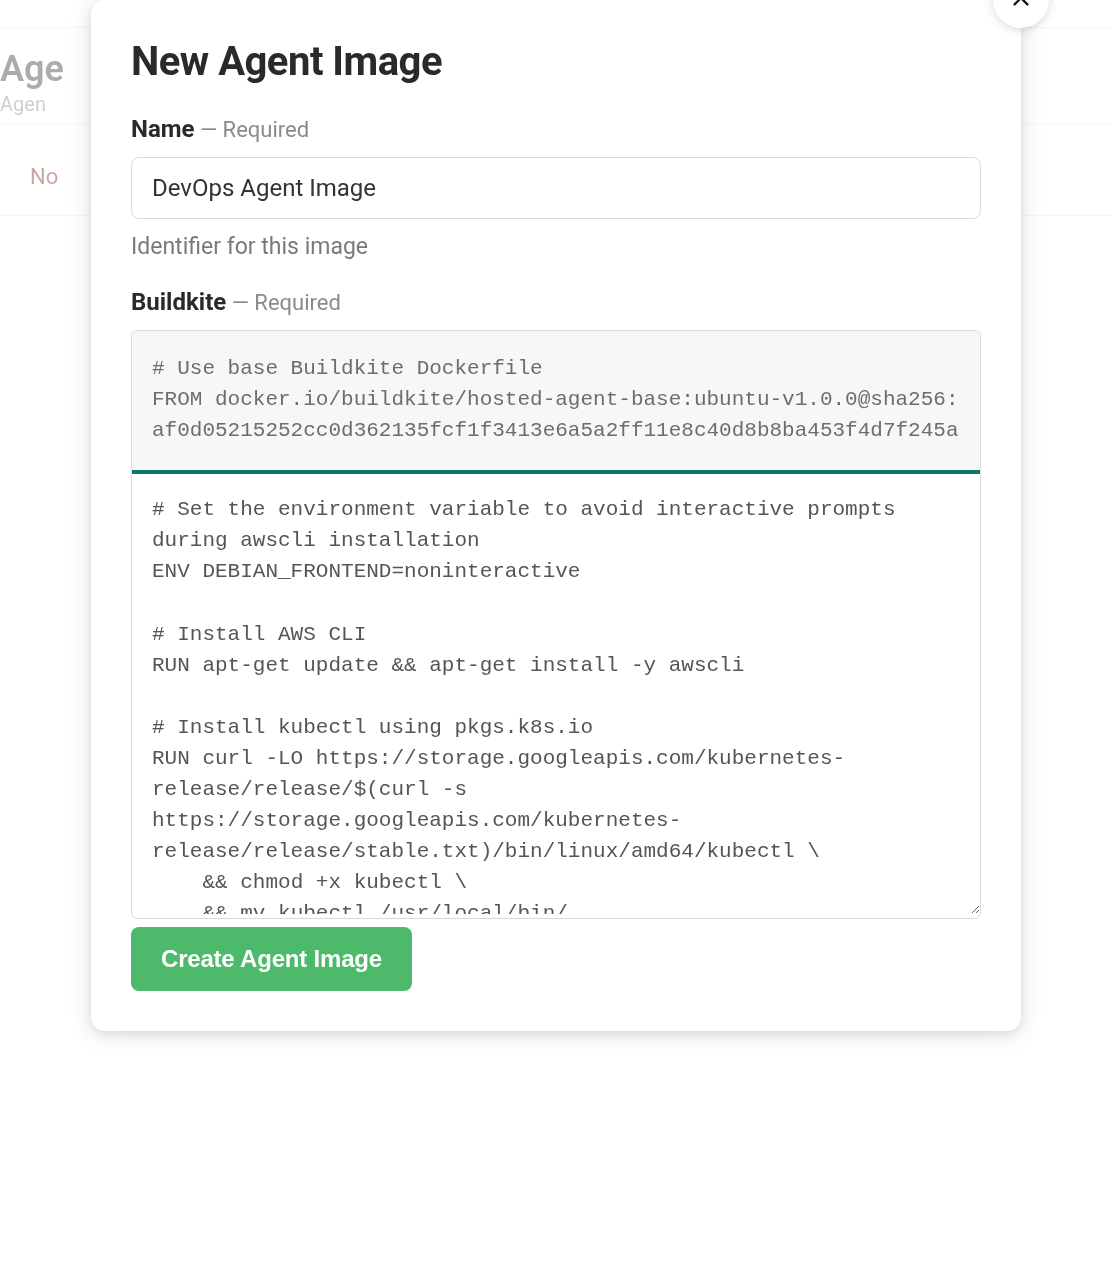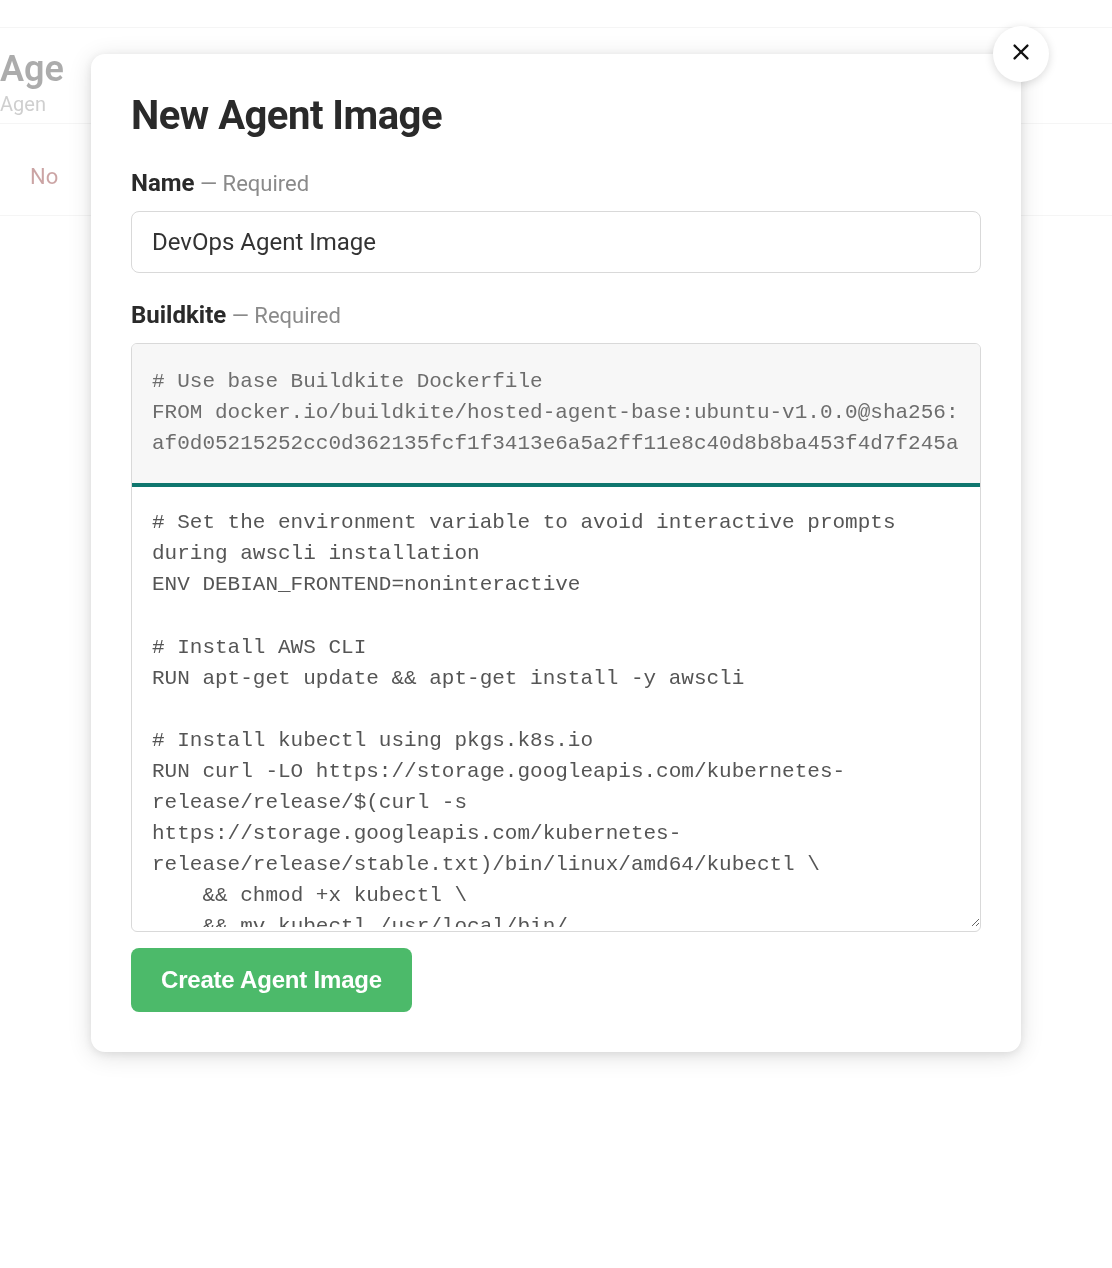--- a/index.html
+++ b/index.html
@@ -56,21 +56,20 @@
     }
     .modal-overlay {
       position: absolute;
       top: 0;
       left: 0;
       right: 0;
       bottom: 0;
       display: flex;
       justify-content: center;
       align-items: flex-start;
-      padding-top: 54px;
     }
     .modal {
       position: relative;
       width: 930px;
       background: #ffffff;
       border-radius: 14px;
       box-shadow: 0 4px 24px rgba(0,0,0,0.12), 0 2px 8px rgba(0,0,0,0.08);
       padding: 38px 40px 40px 40px;
     }
     .close-button {
@@ -165,21 +164,21 @@
     }
     .submit-button {
       background: #4cba6a;
       color: #ffffff;
       border: none;
       border-radius: 8px;
       padding: 18px 30px;
       font-size: 24px;
       font-weight: 600;
       cursor: pointer;
-      margin-top: 16px;
+      margin-top: 8px;
       letter-spacing: -0.2px;
     }
   </style>
 </head>
 <body>
 
 <div class="background-page">
   <div class="bg-topbar"></div>
   <div class="bg-header">
     <div class="bg-title">Age</div>
@@ -201,20 +200,21 @@
       </span>
     </button>
 
     <h1 class="modal-title">New Agent Image</h1>
 
     <div class="field-group">
       <div>
         <span class="field-label">Name</span><span class="required-note"> — Required</span>
       </div>
       <input type="text" class="text-input" value="DevOps Agent Image" style="">
+      <div class="help-text">Identifier for this image</div>
     </div>
 
     <div class="field-group" style="margin-bottom:0;">
       <div>
         <span class="field-label">Buildkite</span><span class="required-note"> — Required</span>
       </div>
       <div class="dockerfile-container">
         <div class="dockerfile-base"># Use base Buildkite Dockerfile
 FROM docker.io/buildkite/hosted-agent-base:ubuntu-v1.0.0@sha256:af0d05215252cc0d362135fcf1f3413e6a5a2ff11e8c40d8b8ba453f4d7f245a</div>
         <textarea class="dockerfile-editable" style=""># Set the environment variable to avoid interactive prompts during awscli installation

